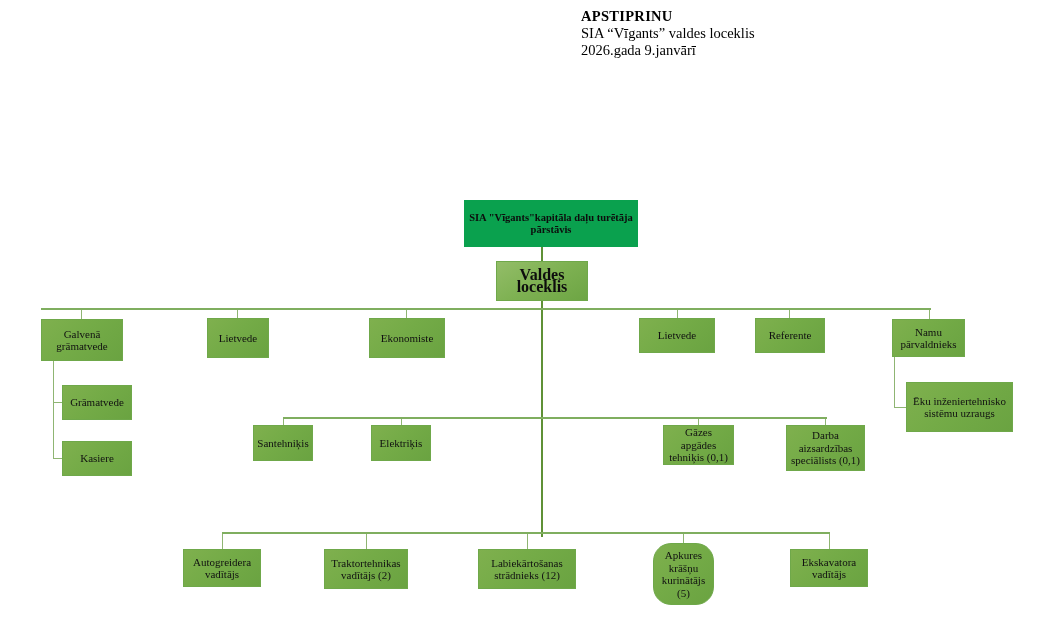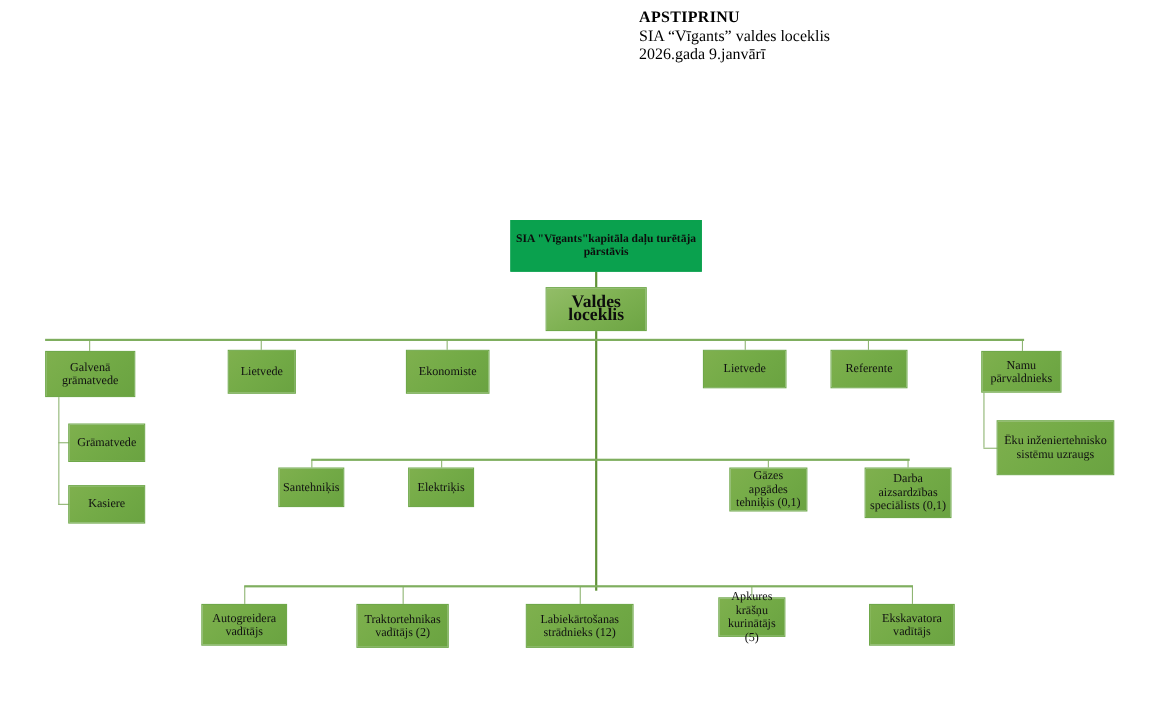--- a/index.html
+++ b/index.html
@@ -215,21 +215,21 @@
   </div>
 
   <div class="node node-std" style="left:324px; top:549px; width:84px; height:40px;justify-content:flex-end;">
     <span class="node-label">Traktortehnikas vadītājs (2)</span>
   </div>
 
   <div class="node node-std" style="left:478px; top:549px; width:98px; height:40px;">
     <span class="node-label">Labiekārtošanas strādnieks (12)</span>
   </div>
 
-  <div class="node node-std" style="left:653px; top:543px; width:61px; height:36px;">
+  <div class="node node-std" style="left:653px; top:543px; width:61px; height:62px;border-radius:18px;">
     <span class="node-label">Apkures krāšņu kurinātājs (5)</span>
   </div>
 
   <div class="node node-std" style="left:790px; top:549px; width:78px; height:38px;">
     <span class="node-label">Ekskavatora vadītājs</span>
   </div>
 
 </div>
 
 </body></html>

